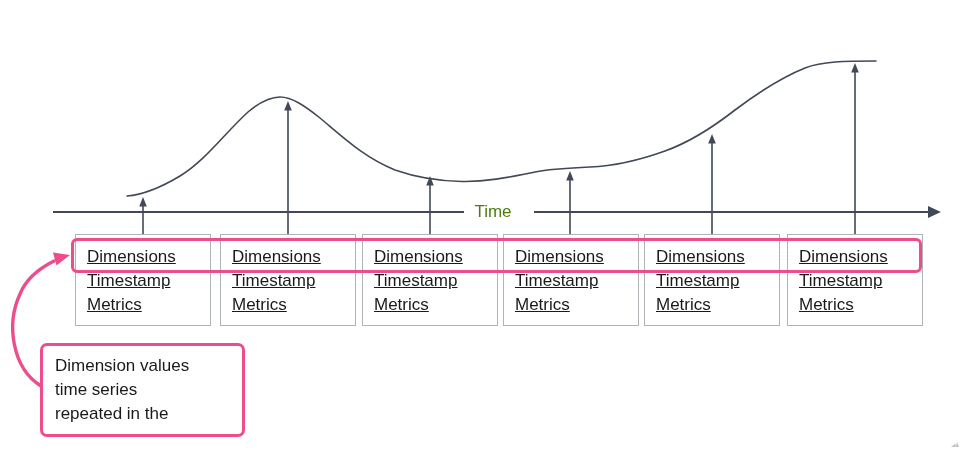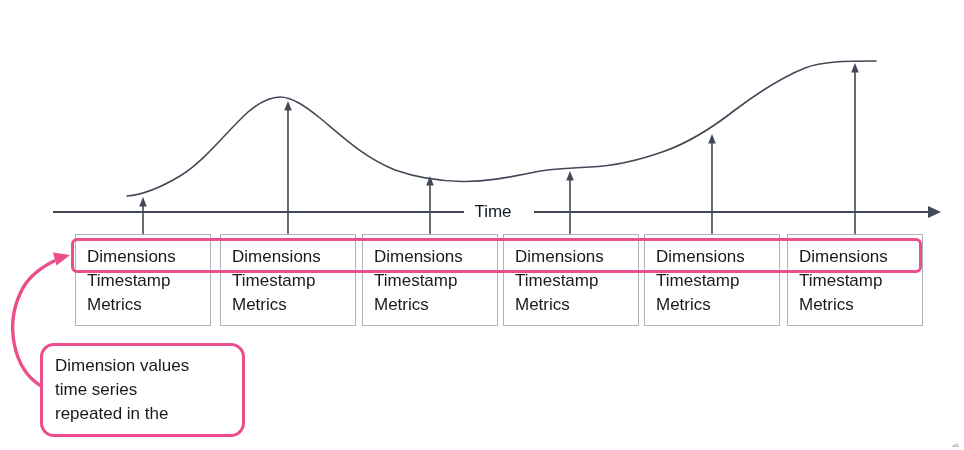--- a/index.html
+++ b/index.html
@@ -15,38 +15,38 @@
     position:absolute;top:234px;width:136px;height:92px;box-sizing:border-box;
     background:#ffffff;border:1.5px solid #b0b3b8;
     padding:10px 0 0 11px;font-size:17px;line-height:24px;
   }
   .record-box:nth-child(1){left:75px;}
   .record-box:nth-child(2){left:220px;}
   .record-box:nth-child(3){left:362px;}
   .record-box:nth-child(4){left:503px;}
   .record-box:nth-child(5){left:644px;}
   .record-box:nth-child(6){left:787px;}
-  .record-line{display:block;white-space:nowrap;}
+  .record-line{display:block;white-space:nowrap;text-decoration:underline;}
 
   
   .highlight-rect{
     position:absolute;left:71px;top:238px;width:851px;height:35px;box-sizing:border-box;
     border:3.4px solid #ec4d8c;border-radius:6px;background:transparent;pointer-events:none;
   }
 
   
   .time-label{
     position:absolute;left:468px;top:202px;width:50px;text-align:center;
-    font-size:17px;color:#0f172a;background:transparent;
+    font-size:17px;color:#4d7c0f;background:transparent;
   }
 
   
   .annotation-box{
     position:absolute;left:40px;top:343px;width:205px;height:94px;box-sizing:border-box;
-    border:3.4px solid #ec4d8c;border-radius:14px;background:#ffffff;
+    border:3.4px solid #ec4d8c;border-radius:7px;background:#ffffff;
     padding:8px 10px 0 12px;font-size:17px;line-height:24px;
   }
   .annotation-line{display:block;white-space:nowrap;}
 
   
   .artifact{
     position:absolute;left:951px;top:442px;width:8px;height:5px;
     background:#8a8f96;opacity:.55;clip-path:polygon(0 100%,55% 30%,60% 100%,75% 0,100% 100%);
   }
 </style>

